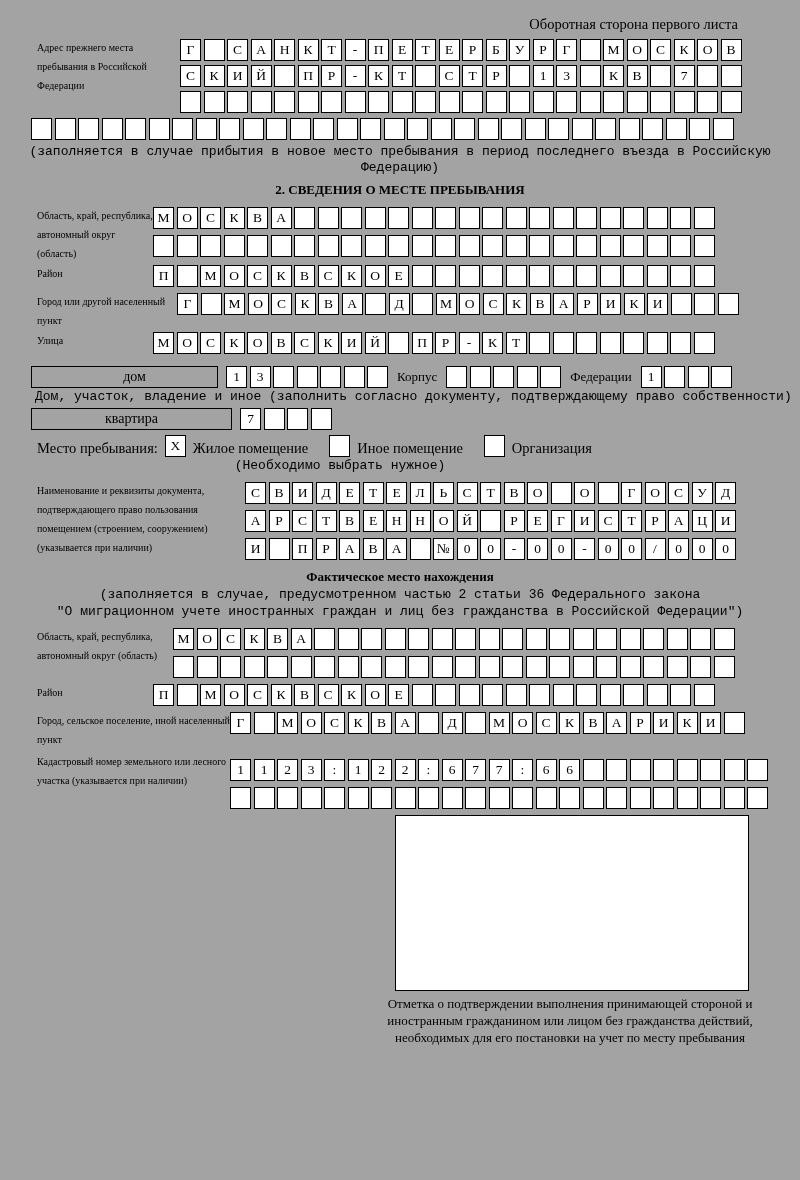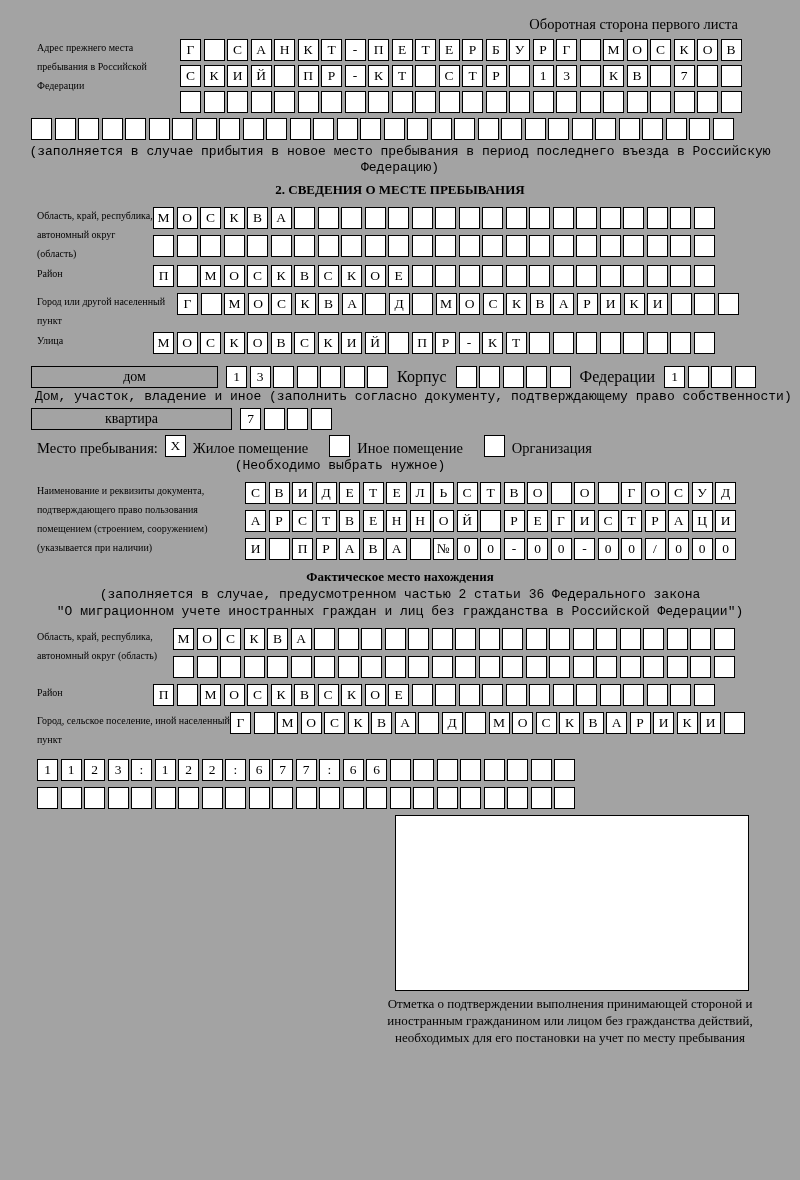--- a/index.html
+++ b/index.html
@@ -21,21 +21,21 @@
   .caption{font-size:13px;line-height:16px;margin-top:1px;font-family:Liberation Mono, monospace;}
   .center{text-align:center;}
   .leftcap{margin-left:35px;}
   .h2{font-weight:bold;font-size:13px;text-align:center;margin-top:5px;line-height:18px;}
   .mt6{margin-top:6px}.mt8{margin-top:8px}.mt4{margin-top:4px}.mt3{margin-top:3px}.mt2{margin-top:2px}
   .inline-line{display:flex;align-items:center;margin-left:31px;gap:4px;}
   .widebox{border:1.5px solid #000;height:20px;display:flex;align-items:center;
            justify-content:center;font-size:14px;flex:0 0 auto;}
   .wb-house{width:165px;margin-right:4px;padding-left:20px;}
   .wb-apt{width:199px;margin-right:4px;}
-  .linelabel{font-size:16px;padding:0 5px;white-space:nowrap;font-family:Liberation Serif, serif;}
+  .linelabel{font-size:13px;padding:0 5px;white-space:nowrap;font-family:Liberation Serif, serif;}
   .stay{display:flex;align-items:flex-end;margin-left:37px;margin-top:5px;font-size:14.5px;}
   .stay .cell{margin:0 7px 0 7px;}
   .stay .optlabel{white-space:nowrap;margin-right:14px;}
   .choosecap{width:320px;margin-left:180px;text-align:center;}
   .stamp{width:352px;height:174px;border:1.5px solid #000;margin:2px 0 0 395px;background:#fff;}
   .stampcap{width:400px;margin-left:370px;text-align:center;font-size:13px;line-height:17px;margin-top:4px;}
   .pt8{padding-top:8px;}
   .pt2{padding-top:2px;}
 </style>
 </head>
@@ -561,20 +561,21 @@
           <span class="cell">Р</span>
           <span class="cell">И</span>
           <span class="cell">К</span>
           <span class="cell">И</span>
           <span class="cell"></span>
         </div>
     </div>
   </div>
 
   <div class="fl mt2">
+    <div class="lbl w193">Кадастровый номер земельного или лесного участка (указывается при наличии)</div>
     <div class="rows pt8">
       <div class="cells sp">
           <span class="cell">1</span>
           <span class="cell">1</span>
           <span class="cell">2</span>
           <span class="cell">3</span>
           <span class="cell">:</span>
           <span class="cell">1</span>
           <span class="cell">2</span>
           <span class="cell">2</span>

